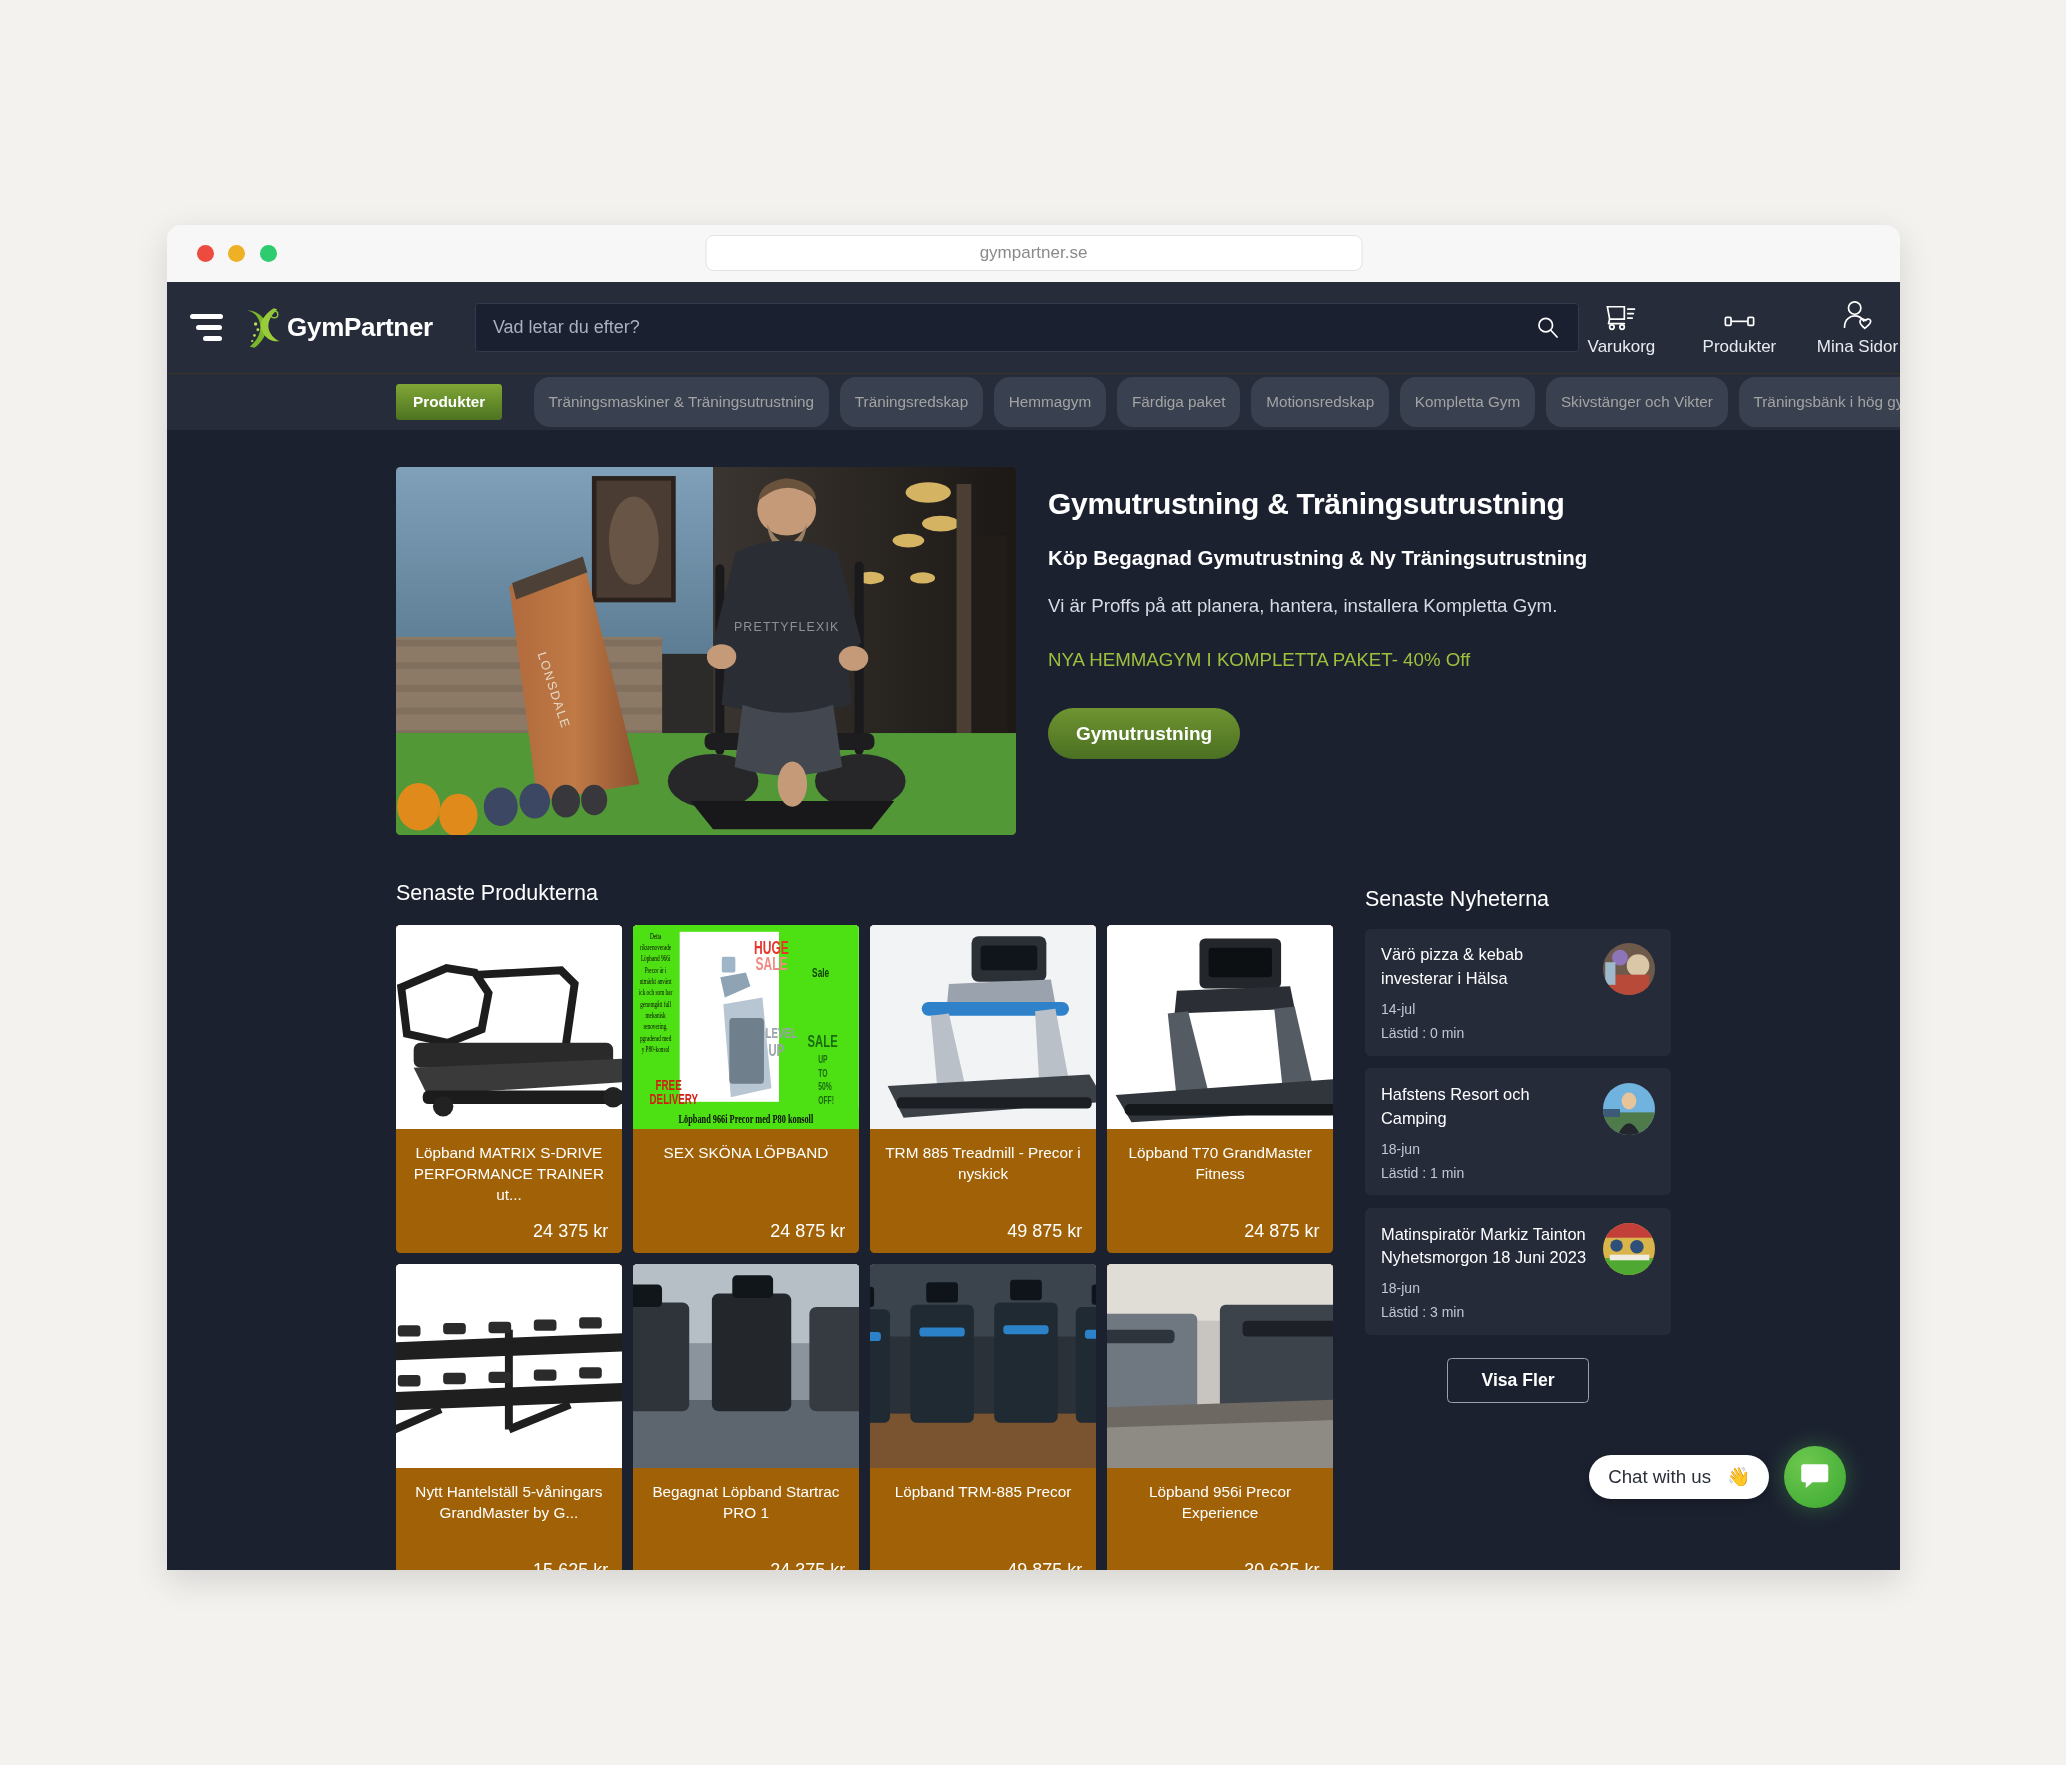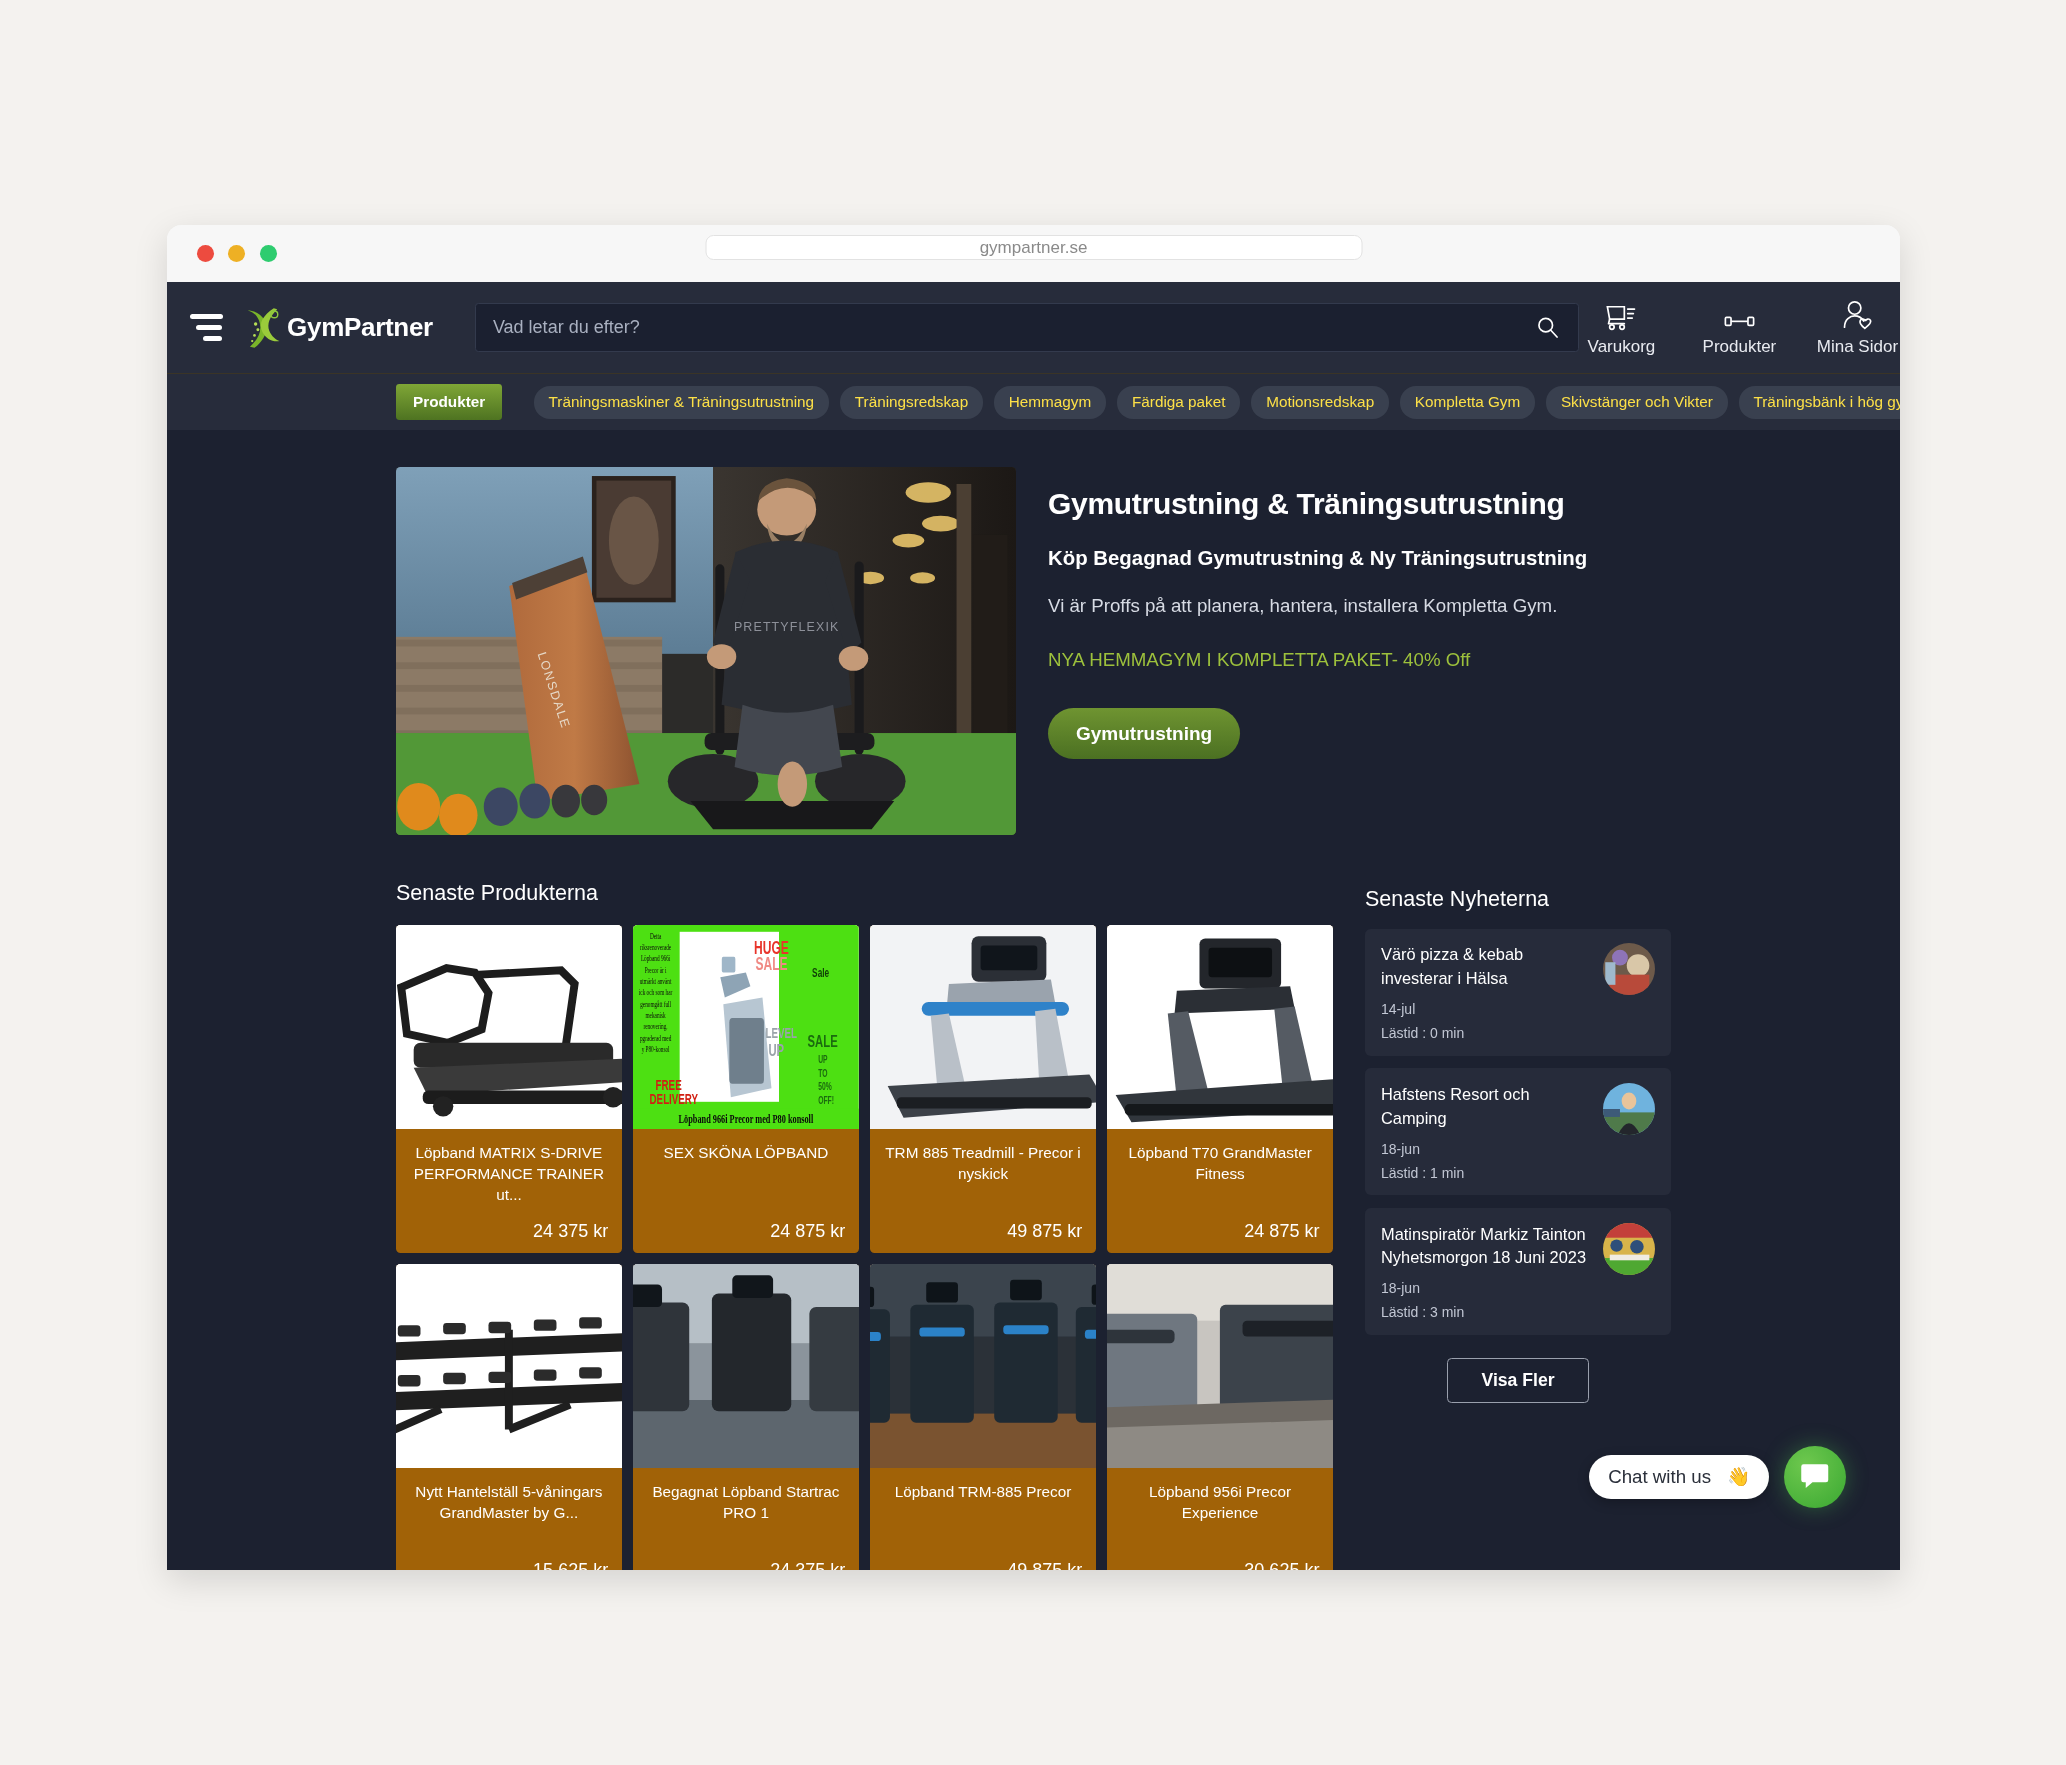--- a/index.html
+++ b/index.html
@@ -28,21 +28,21 @@
   }
   .traffic { display: flex; gap: 14.7px; margin-left: 29.5px; }
   .dot { width: 17px; height: 17px; border-radius: 50%; }
   .dot.red { background: #ed4b3f; }
   .dot.yellow { background: #edb game; }
   .dot.yellow { background: #eeb024; }
   .dot.green { background: #2ecc6f; }
   .urlbar {
     position: absolute; left: 50%; transform: translateX(-50%);
     top: 10.2px;
-    width: 657px; height: 25px;
+    width: 657px; height: 36px;
     background: #ffffff;
     border: 1.1px solid #e2e2e2;
     border-radius: 8px;
     display: flex; align-items: center; justify-content: center;
     font-size: 17px; color: #8a8a8a;
   }
 
   
   .viewport {
     position: absolute; left: 0; top: 57px;
@@ -98,23 +98,23 @@
   .haction .lbl { font-size: 17px; color: #e8eaf0; margin-top: 4.5px; white-space: nowrap; }
 
   
   .catnav {
     height: 57px; background: #272c3b;
     border-top: 0.6px solid #3a3426;
     display: flex; align-items: center;
     padding-left: 229px; gap: 11.3px;
   }
   .pill {
-    height: 33px; padding: 0 14.7px;
+    height: 50px; padding: 0 14.7px;
     border-radius: 16px; background: #39404f;
-    color: #fde047; font-size: 15.3px;
+    color: #a3a3a3; font-size: 15.3px;
     display: flex; align-items: center; white-space: nowrap;
   }
   .pill.active {
     background: linear-gradient(180deg,#7fa636,#4e7321);
     border-radius: 3.4px; color: #ffffff; font-weight: 600;
     padding: 0 17px; height: 36px;
   }
   .navdivider { width: 1.1px; height: 32px; background: #4a5163; margin: 0 4.5px; }
 
   

